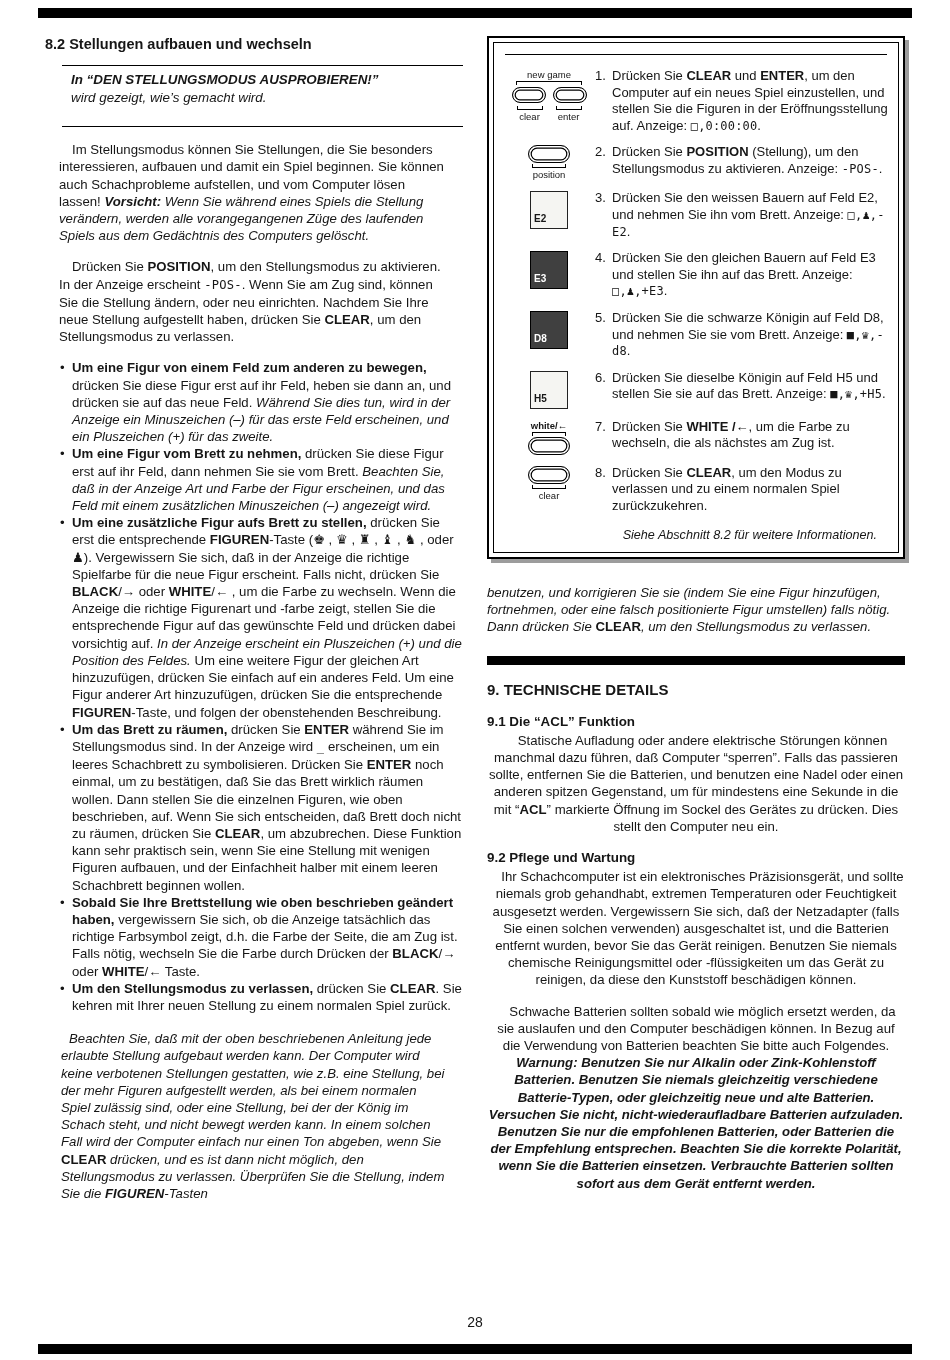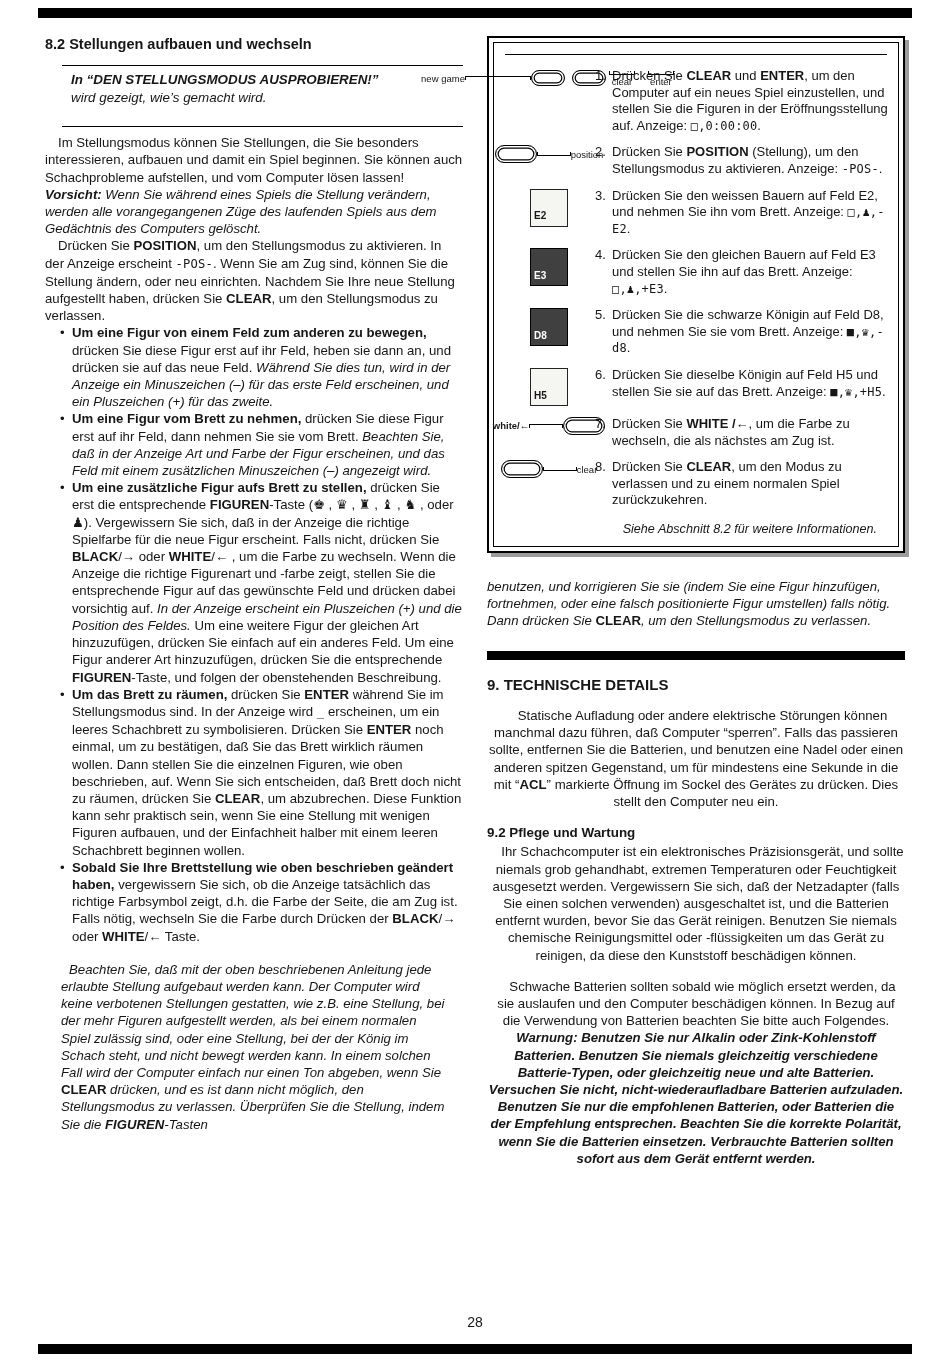--- a/index.html
+++ b/index.html
@@ -10,38 +10,38 @@
   .page-number{position:absolute;top:1314px;left:0;width:100%;text-align:center;font-size:14px;}
   .columns{position:absolute;left:45px;top:36px;width:860px;display:flex;gap:24px;align-items:flex-start;}
   .col{font-size:13.2px;line-height:17.2px;}
   .col-left{width:418px;}
   .col-right{width:418px;}
   .b{font-weight:bold;}
   .i{font-style:italic;}
   .disp{font-family:"DejaVu Sans Mono",monospace;font-size:0.92em;letter-spacing:0.2px;}
   h2.sec-heading{font-size:14.5px;margin:0 0 12px;font-weight:bold;}
   .intro-note{margin:0 0 7px 17px;border-top:1.3px solid #000;border-bottom:1.3px solid #000;padding:5px 4px 20px 9px;font-size:13.4px;line-height:17.5px;}
-  p.body{margin:0;text-indent:13px;}
+  p.body{margin:14px;text-indent:13px;}
   .bullets{margin:0;}
   .bullet{position:relative;padding-left:27px;}
   .bullet::before{content:"•";position:absolute;left:15px;top:0;}
   p.closing{margin:16px;text-indent:8px;}
   
   .tryout{border:2.5px solid #000;box-shadow:4px 4px 0 #9c9c9c;padding:4px;background:#fff;}
   .tryout-in{border:1px solid #000;padding:11px 9px 6px;}
   .box-title{font-size:17px;font-weight:bold;text-align:center;margin:2px 0 8px;}
   .box-rule{border:none;border-top:1.5px solid #000;margin:0 2px 13px;}
   .step{display:flex;margin-bottom:10px;}
   .step-icons{width:92px;flex:none;display:flex;justify-content:center;align-items:flex-start;padding-top:1px;}
   .step-text{flex:1;font-size:13px;line-height:16.6px;display:flex;}
   .step-num{width:17px;flex:none;font-size:13px;}
   .step-body{flex:1;}
   .box-footer{text-align:right;font-style:italic;font-size:12.6px;padding:2px 12px 2px 0;}
   
-  .ic{display:flex;flex-direction:row;align-items:center;}
+  .ic{display:flex;flex-direction:column;align-items:center;}
   .pill{display:block;width:32px;height:14px;background:#fff;border:1.4px solid #000;border-radius:9px;box-shadow:inset 0 0 0 1.6px #fff,inset 0 0 0 2.8px #000;}
   .pill.lg{width:40px;height:16px;}
   .klabel{font-size:9.5px;line-height:11px;text-align:center;white-space:nowrap;}
   .bk{margin:1px auto;box-sizing:border-box;}
   .bk.down{border:1px solid #000;border-bottom:none;height:4px;}
   .bk.up{border:1px solid #000;border-top:none;height:4px;}
   .w66{width:66px;}
   .w34{width:34px;}
   .w26{width:26px;}
   .pill-row{display:flex;gap:7px;margin:1px 0;}
@@ -78,20 +78,21 @@
 
       <p class="body"><span>Im Stellungsmodus können Sie Stellungen, die Sie besonders interessieren, aufbauen und damit ein Spiel beginnen. Sie können auch Schachprobleme aufstellen, und vom Computer lösen lassen! </span><span class="b i">Vorsicht:</span><span class="i"> Wenn Sie während eines Spiels die Stellung verändern, werden alle vorangegangenen Züge des laufenden Spiels aus dem Gedächtnis des Computers gelöscht.</span></p>
       <p class="body"><span>Drücken Sie </span><span class="b">POSITION</span><span>, um den Stellungsmodus zu aktivieren. In der Anzeige erscheint </span><span class="disp">-POS-</span><span>. Wenn Sie am Zug sind, können Sie die Stellung ändern, oder neu einrichten. Nachdem Sie Ihre neue Stellung aufgestellt haben, drücken Sie </span><span class="b">CLEAR</span><span>, um den Stellungsmodus zu verlassen.</span></p>
 
       <div class="bullets">
         <div class="bullet"><span class="b">Um eine Figur von einem Feld zum anderen zu bewegen,</span><span> drücken Sie diese Figur erst auf ihr Feld, heben sie dann an, und drücken sie auf das neue Feld. </span><span class="i">Während Sie dies tun, wird in der Anzeige ein Minuszeichen (–) für das erste Feld erscheinen, und ein Pluszeichen (+) für das zweite.</span></div>
         <div class="bullet"><span class="b">Um eine Figur vom Brett zu nehmen,</span><span> drücken Sie diese Figur erst auf ihr Feld, dann nehmen Sie sie vom Brett. </span><span class="i">Beachten Sie, daß in der Anzeige Art und Farbe der Figur erscheinen, und das Feld mit einem zusätzlichen Minuszeichen (–) angezeigt wird.</span></div>
         <div class="bullet"><span class="b">Um eine zusätzliche Figur aufs Brett zu stellen,</span><span> drücken Sie erst die entsprechende </span><span class="b">FIGUREN</span><span>-Taste (♚ , ♛ , ♜ , ♝ , ♞ , oder ♟). Vergewissern Sie sich, daß in der Anzeige die richtige Spielfarbe für die neue Figur erscheint. Falls nicht, drücken Sie </span><span class="b">BLACK</span><span>/→ oder </span><span class="b">WHITE</span><span>/← , um die Farbe zu wechseln. Wenn die Anzeige die richtige Figurenart und -farbe zeigt, stellen Sie die entsprechende Figur auf das gewünschte Feld und drücken dabei vorsichtig auf. </span><span class="i">In der Anzeige erscheint ein Pluszeichen (+) und die Position des Feldes.</span><span> Um eine weitere Figur der gleichen Art hinzuzufügen, drücken Sie einfach auf ein anderes Feld. Um eine Figur anderer Art hinzuzufügen, drücken Sie die entsprechende </span><span class="b">FIGUREN</span><span>-Taste, und folgen der obenstehenden Beschreibung.</span></div>
         <div class="bullet"><span class="b">Um das Brett zu räumen,</span><span> drücken Sie </span><span class="b">ENTER</span><span> während Sie im Stellungsmodus sind. In der Anzeige wird </span><span class="disp">_</span><span> erscheinen, um ein leeres Schachbrett zu symbolisieren. Drücken Sie </span><span class="b">ENTER</span><span> noch einmal, um zu bestätigen, daß Sie das Brett wirklich räumen wollen. Dann stellen Sie die einzelnen Figuren, wie oben beschrieben, auf. Wenn Sie sich entscheiden, daß Brett doch nicht zu räumen, drücken Sie </span><span class="b">CLEAR</span><span>, um abzubrechen. Diese Funktion kann sehr praktisch sein, wenn Sie eine Stellung mit wenigen Figuren aufbauen, und der Einfachheit halber mit einem leeren Schachbrett beginnen wollen.</span></div>
         <div class="bullet"><span class="b">Sobald Sie Ihre Brettstellung wie oben beschrieben geändert haben,</span><span> vergewissern Sie sich, ob die Anzeige tatsächlich das richtige Farbsymbol zeigt, d.h. die Farbe der Seite, die am Zug ist. Falls nötig, wechseln Sie die Farbe durch Drücken der </span><span class="b">BLACK</span><span>/→ oder </span><span class="b">WHITE</span><span>/← Taste.</span></div>
+        <div class="bullet"><span class="b">Um den Stellungsmodus zu verlassen,</span><span> drücken Sie </span><span class="b">CLEAR</span><span>. Sie kehren mit Ihrer neuen Stellung zu einem normalen Spiel zurück.</span></div>
       </div>
 
       <p class="closing"><span class="i">Beachten Sie, daß mit der oben beschriebenen Anleitung jede erlaubte Stellung aufgebaut werden kann. Der Computer wird keine verbotenen Stellungen gestatten, wie z.B. eine Stellung, bei der mehr Figuren aufgestellt werden, als bei einem normalen Spiel zulässig sind, oder eine Stellung, bei der der König im Schach steht, und nicht bewegt werden kann. In einem solchen Fall wird der Computer einfach nur einen Ton abgeben, wenn Sie </span><span class="b">CLEAR</span><span class="i"> drücken, und es ist dann nicht möglich, den Stellungsmodus zu verlassen. Überprüfen Sie die Stellung, indem Sie die </span><span class="b i">FIGUREN</span><span class="i">-Tasten</span></p>
     </div>
 
     <div class="col col-right">
 
       <div class="tryout">
         <div class="tryout-in">
           <hr class="box-rule">
@@ -216,20 +217,21 @@
           <div class="box-footer"><span class="i">Siehe Abschnitt 8.2 für weitere Informationen.</span></div>
         </div>
       </div>
 
       <p class="cont"><span class="i">benutzen, und korrigieren Sie sie (indem Sie eine Figur hinzufügen, fortnehmen, oder eine falsch positionierte Figur umstellen) falls nötig. Dann drücken Sie </span><span class="b">CLEAR</span><span class="i">, um den Stellungsmodus zu verlassen.</span></p>
 
       <div class="sec-bar"></div>
 
       <h2 class="tech-heading">9. TECHNISCHE DETAILS</h2>
 
+      <h3 class="sub-heading">9.1 Die “ACL” Funktion</h3>
       <p class="tech"><span>Statische Aufladung oder andere elektrische Störungen können manchmal dazu führen, daß Computer “sperren”. Falls das passieren sollte, entfernen Sie die Batterien, und benutzen eine Nadel oder einen anderen spitzen Gegenstand, um für mindestens eine Sekunde in die mit “</span><span class="b">ACL</span><span>” markierte Öffnung im Sockel des Gerätes zu drücken. Dies stellt den Computer neu ein.</span></p>
 
       <h3 class="sub-heading">9.2 Pflege und Wartung</h3>
       <p class="tech"><span>Ihr Schachcomputer ist ein elektronisches Präzisionsgerät, und sollte niemals grob gehandhabt, extremen Temperaturen oder Feuchtigkeit ausgesetzt werden. Vergewissern Sie sich, daß der Netzadapter (falls Sie einen solchen verwenden) ausgeschaltet ist, und die Batterien entfernt wurden, bevor Sie das Gerät reinigen. Benutzen Sie niemals chemische Reinigungsmittel oder -flüssigkeiten um das Gerät zu reinigen, da diese den Kunststoff beschädigen können.</span></p>
       <p class="tech"><span>Schwache Batterien sollten sobald wie möglich ersetzt werden, da sie auslaufen und den Computer beschädigen können. In Bezug auf die Verwendung von Batterien beachten Sie bitte auch Folgendes. </span><span class="b i">Warnung: Benutzen Sie nur Alkalin oder Zink-Kohlenstoff Batterien. Benutzen Sie niemals gleichzeitig verschiedene Batterie-Typen, oder gleichzeitig neue und alte Batterien. Versuchen Sie nicht, nicht-wiederaufladbare Batterien aufzuladen. Benutzen Sie nur die empfohlenen Batterien, oder Batterien die der Empfehlung entsprechen. Beachten Sie die korrekte Polarität, wenn Sie die Batterien einsetzen. Verbrauchte Batterien sollten sofort aus dem Gerät entfernt werden.</span></p>
     </div>
   </div>
 
   <div class="page-number">28</div>
   <div class="rule-bar bottom"></div>

